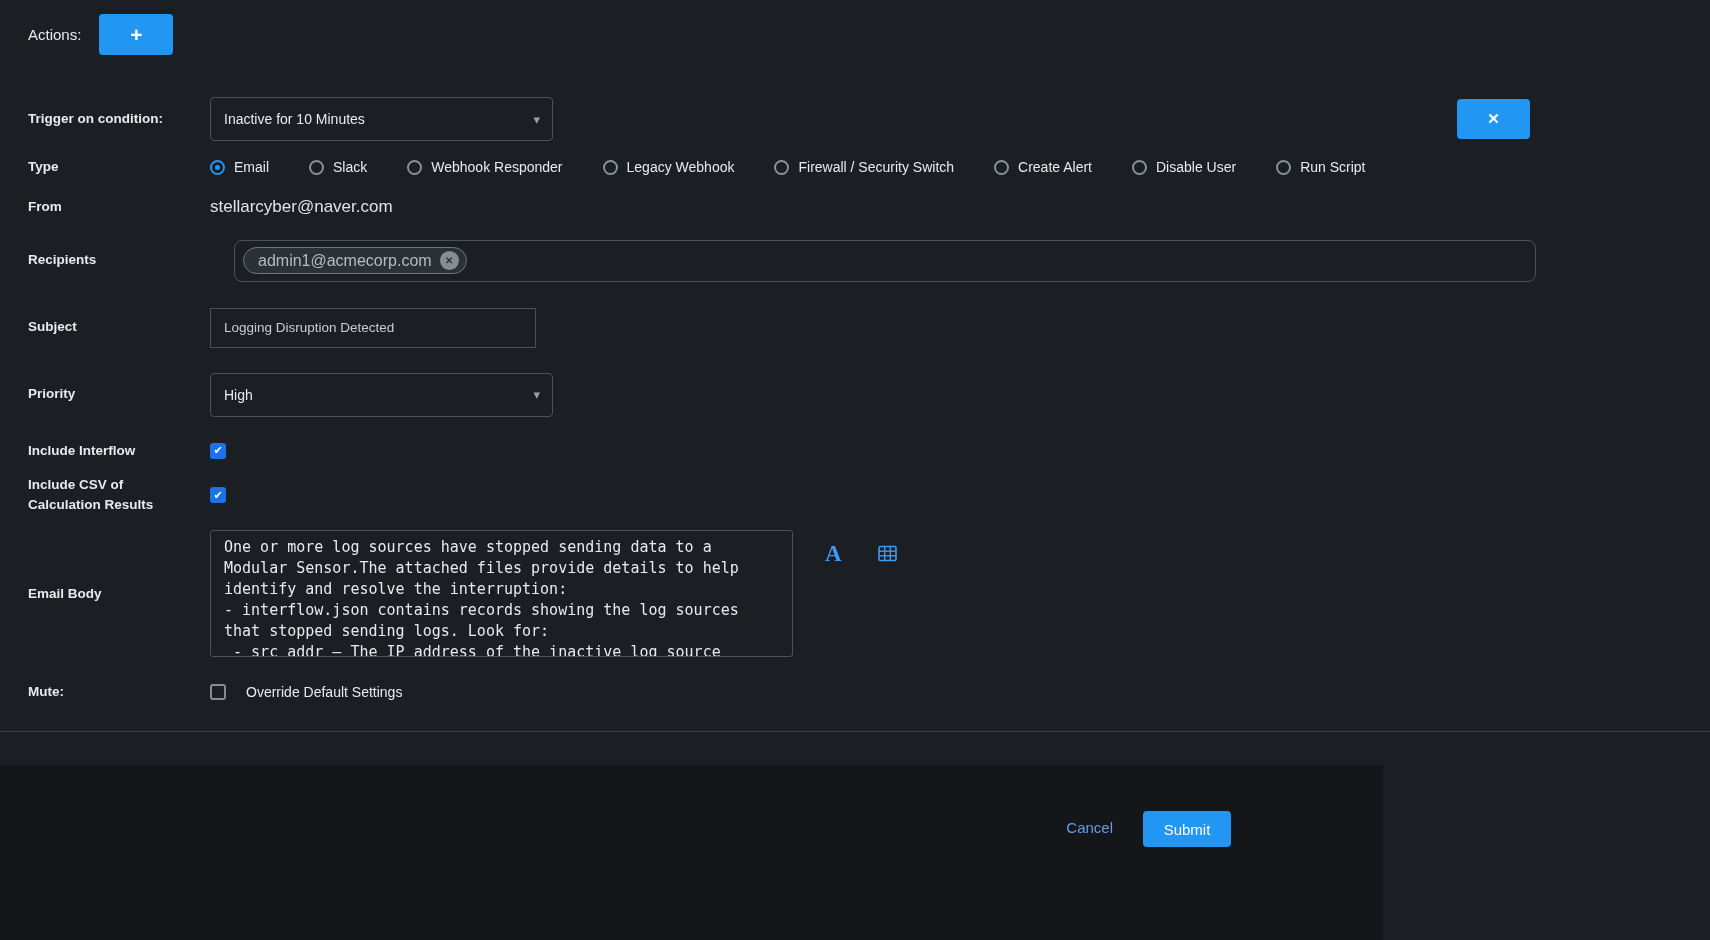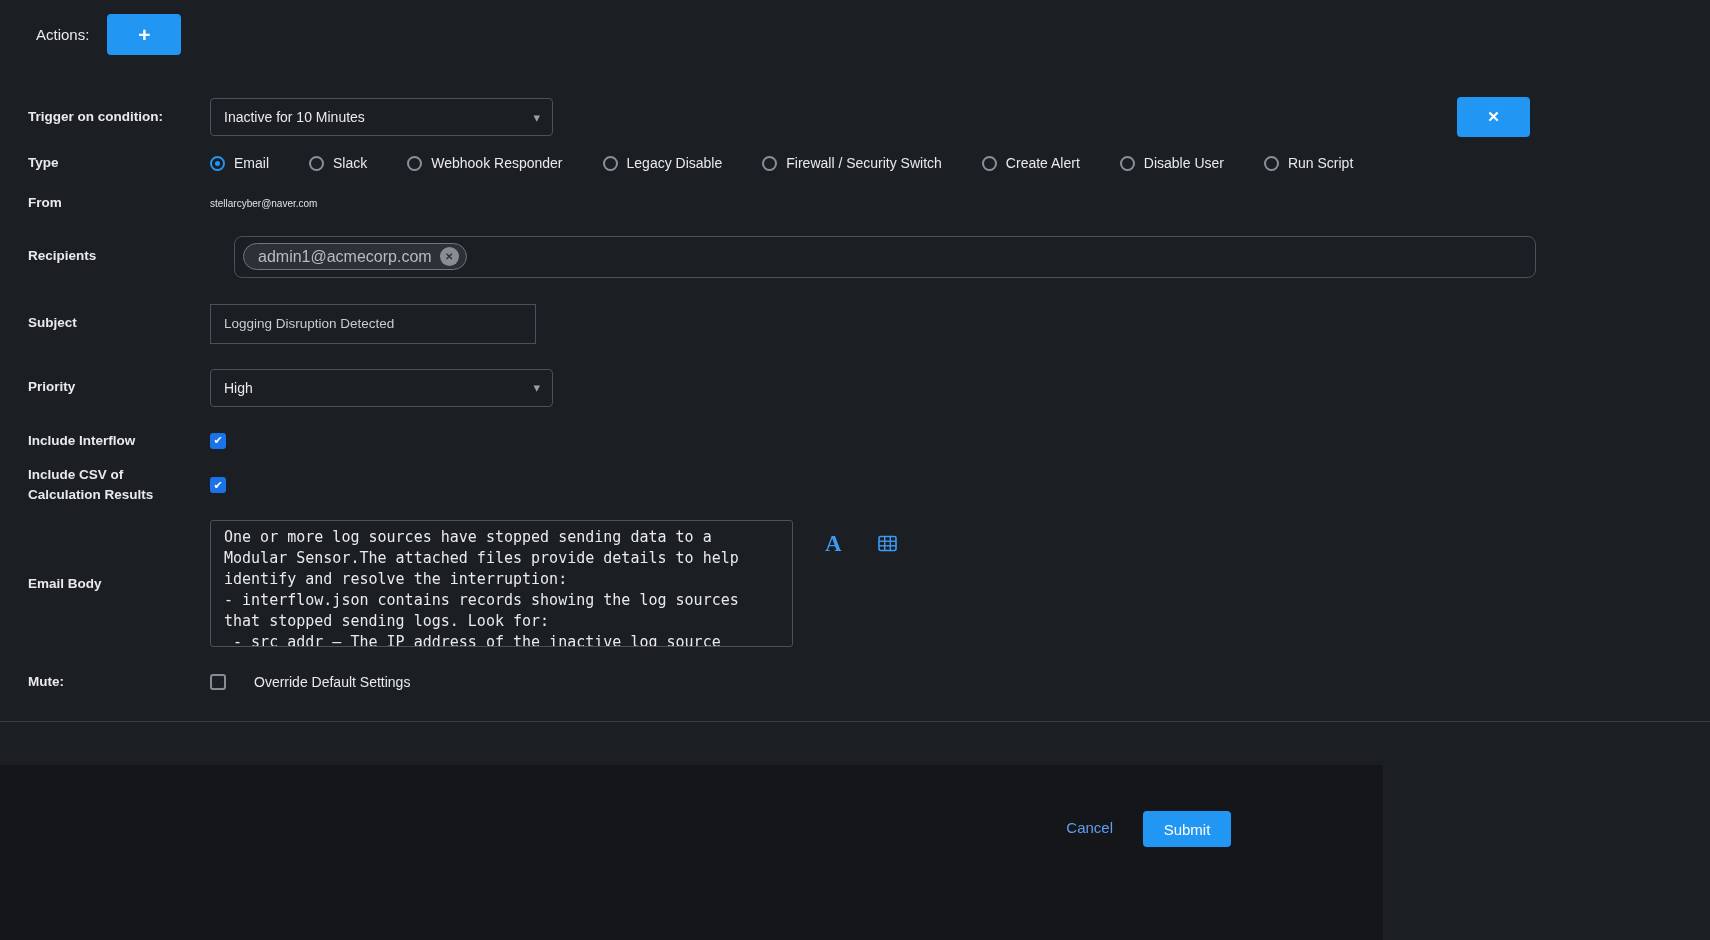--- a/index.html
+++ b/index.html
@@ -7,40 +7,40 @@
   body {
     width:1710px; height:940px;
     background:#1b1e23;
     color:#e8eaed;
     font-family:"Liberation Sans", sans-serif;
     overflow:hidden;
     position:relative;
   }
 
   
-  .actions-header { display:flex; align-items:center; gap:18px; padding:14px 0 0 36px; }
+  .actions-header { display:flex; align-items:center; gap:18px; padding:14px 0 0 28px; }
   .actions-label { font-size:15px; color:#e8eaed; }
   .btn-primary {
     background:#2196f3; color:#fff; border:none; border-radius:4px;
     display:flex; align-items:center; justify-content:center; cursor:pointer;
     font-family:"Liberation Sans", sans-serif;
   }
   .add-btn { width:74px; height:41px; font-size:21px; font-weight:bold; }
 
   
   .row { display:flex; align-items:center; padding-left:28px; }
   .row-label {
     width:182px; flex-shrink:0; padding-right:28px;
     font-weight:bold; font-size:13.5px; line-height:1.5; color:#e8eaed;
   }
 
   
   .trigger-row { margin-top:42px; }
   .select {
-    height:38px; border:1px solid #4c5157; border-radius:4px;
+    height:44px; border:1px solid #4c5157; border-radius:4px;
     display:flex; align-items:center; justify-content:space-between;
     padding:0 12px 0 13px; font-size:14px; color:#e8eaed; cursor:pointer;
     background:transparent;
   }
   .w-select { width:343px; }
   .chevron { color:#9aa0a6; font-size:13px; line-height:1; }
   .remove-btn { width:73px; height:40px; margin-left:auto; margin-right:180px; font-size:15px; font-weight:bold; }
 
   
   .type-row { margin-top:16px; }
@@ -51,21 +51,21 @@
     position:relative; flex-shrink:0;
   }
   .radio-circle.selected { border-color:#2196f3; }
   .radio-circle.selected::after {
     content:""; position:absolute; left:3px; top:3px; right:3px; bottom:3px;
     background:#2196f3; border-radius:50%;
   }
 
   
   .from-row { margin-top:20px; }
-  .from-value { font-size:10px; color:#dfe2e6; }
+  .from-value { font-size:17px; color:#dfe2e6; }
 
   
   .recipients-row { margin-top:22px;gap:24px; }
   .recipients-input {
     width:1302px; height:42px; border:1px solid #4c5157; border-radius:8px;
     display:flex; align-items:center; padding:0 8px; cursor:text;
   }
   .chip {
     display:flex; align-items:center; gap:8px;
     background:#2c3137; border:1px solid #70767d; border-radius:16px;
@@ -111,21 +111,21 @@
   }
   .body-toolbar { display:flex; align-items:center; gap:36px; margin-left:32px; margin-top:12px; }
   .font-icon {
     font-family:"Liberation Serif", serif; font-weight:bold;
     font-size:23px; color:#3d9bf5; cursor:pointer; line-height:1;
   }
   .table-icon { cursor:pointer; display:flex; }
 
   
   .mute-row { margin-top:25px; }
-  .mute-option { display:flex; align-items:center; gap:28px; font-size:14px; color:#e8eaed; cursor:pointer; }
+  .mute-option { display:flex; align-items:center; gap:20px; font-size:14px; color:#e8eaed; cursor:pointer; }
 
   .divider { margin-top:28px; border-top:1px solid #383d44; height:0; }
 
   
   .footer {
     position:absolute; left:0; bottom:0; width:1383px; height:175px;
     background:#141619;
     display:flex; justify-content:flex-end; align-items:flex-start;
     padding:46px 152px 0 0; gap:30px;
   }
@@ -168,21 +168,21 @@
       <label class="radio">
         <span class="radio-circle"></span>
         <span>Slack</span>
       </label>
       <label class="radio">
         <span class="radio-circle"></span>
         <span>Webhook Responder</span>
       </label>
       <label class="radio">
         <span class="radio-circle"></span>
-        <span>Legacy Disable</span>
+        <span>Legacy Webhook</span>
       </label>
       <label class="radio">
         <span class="radio-circle"></span>
         <span>Firewall / Security Switch</span>
       </label>
       <label class="radio">
         <span class="radio-circle"></span>
         <span>Create Alert</span>
       </label>
       <label class="radio">

